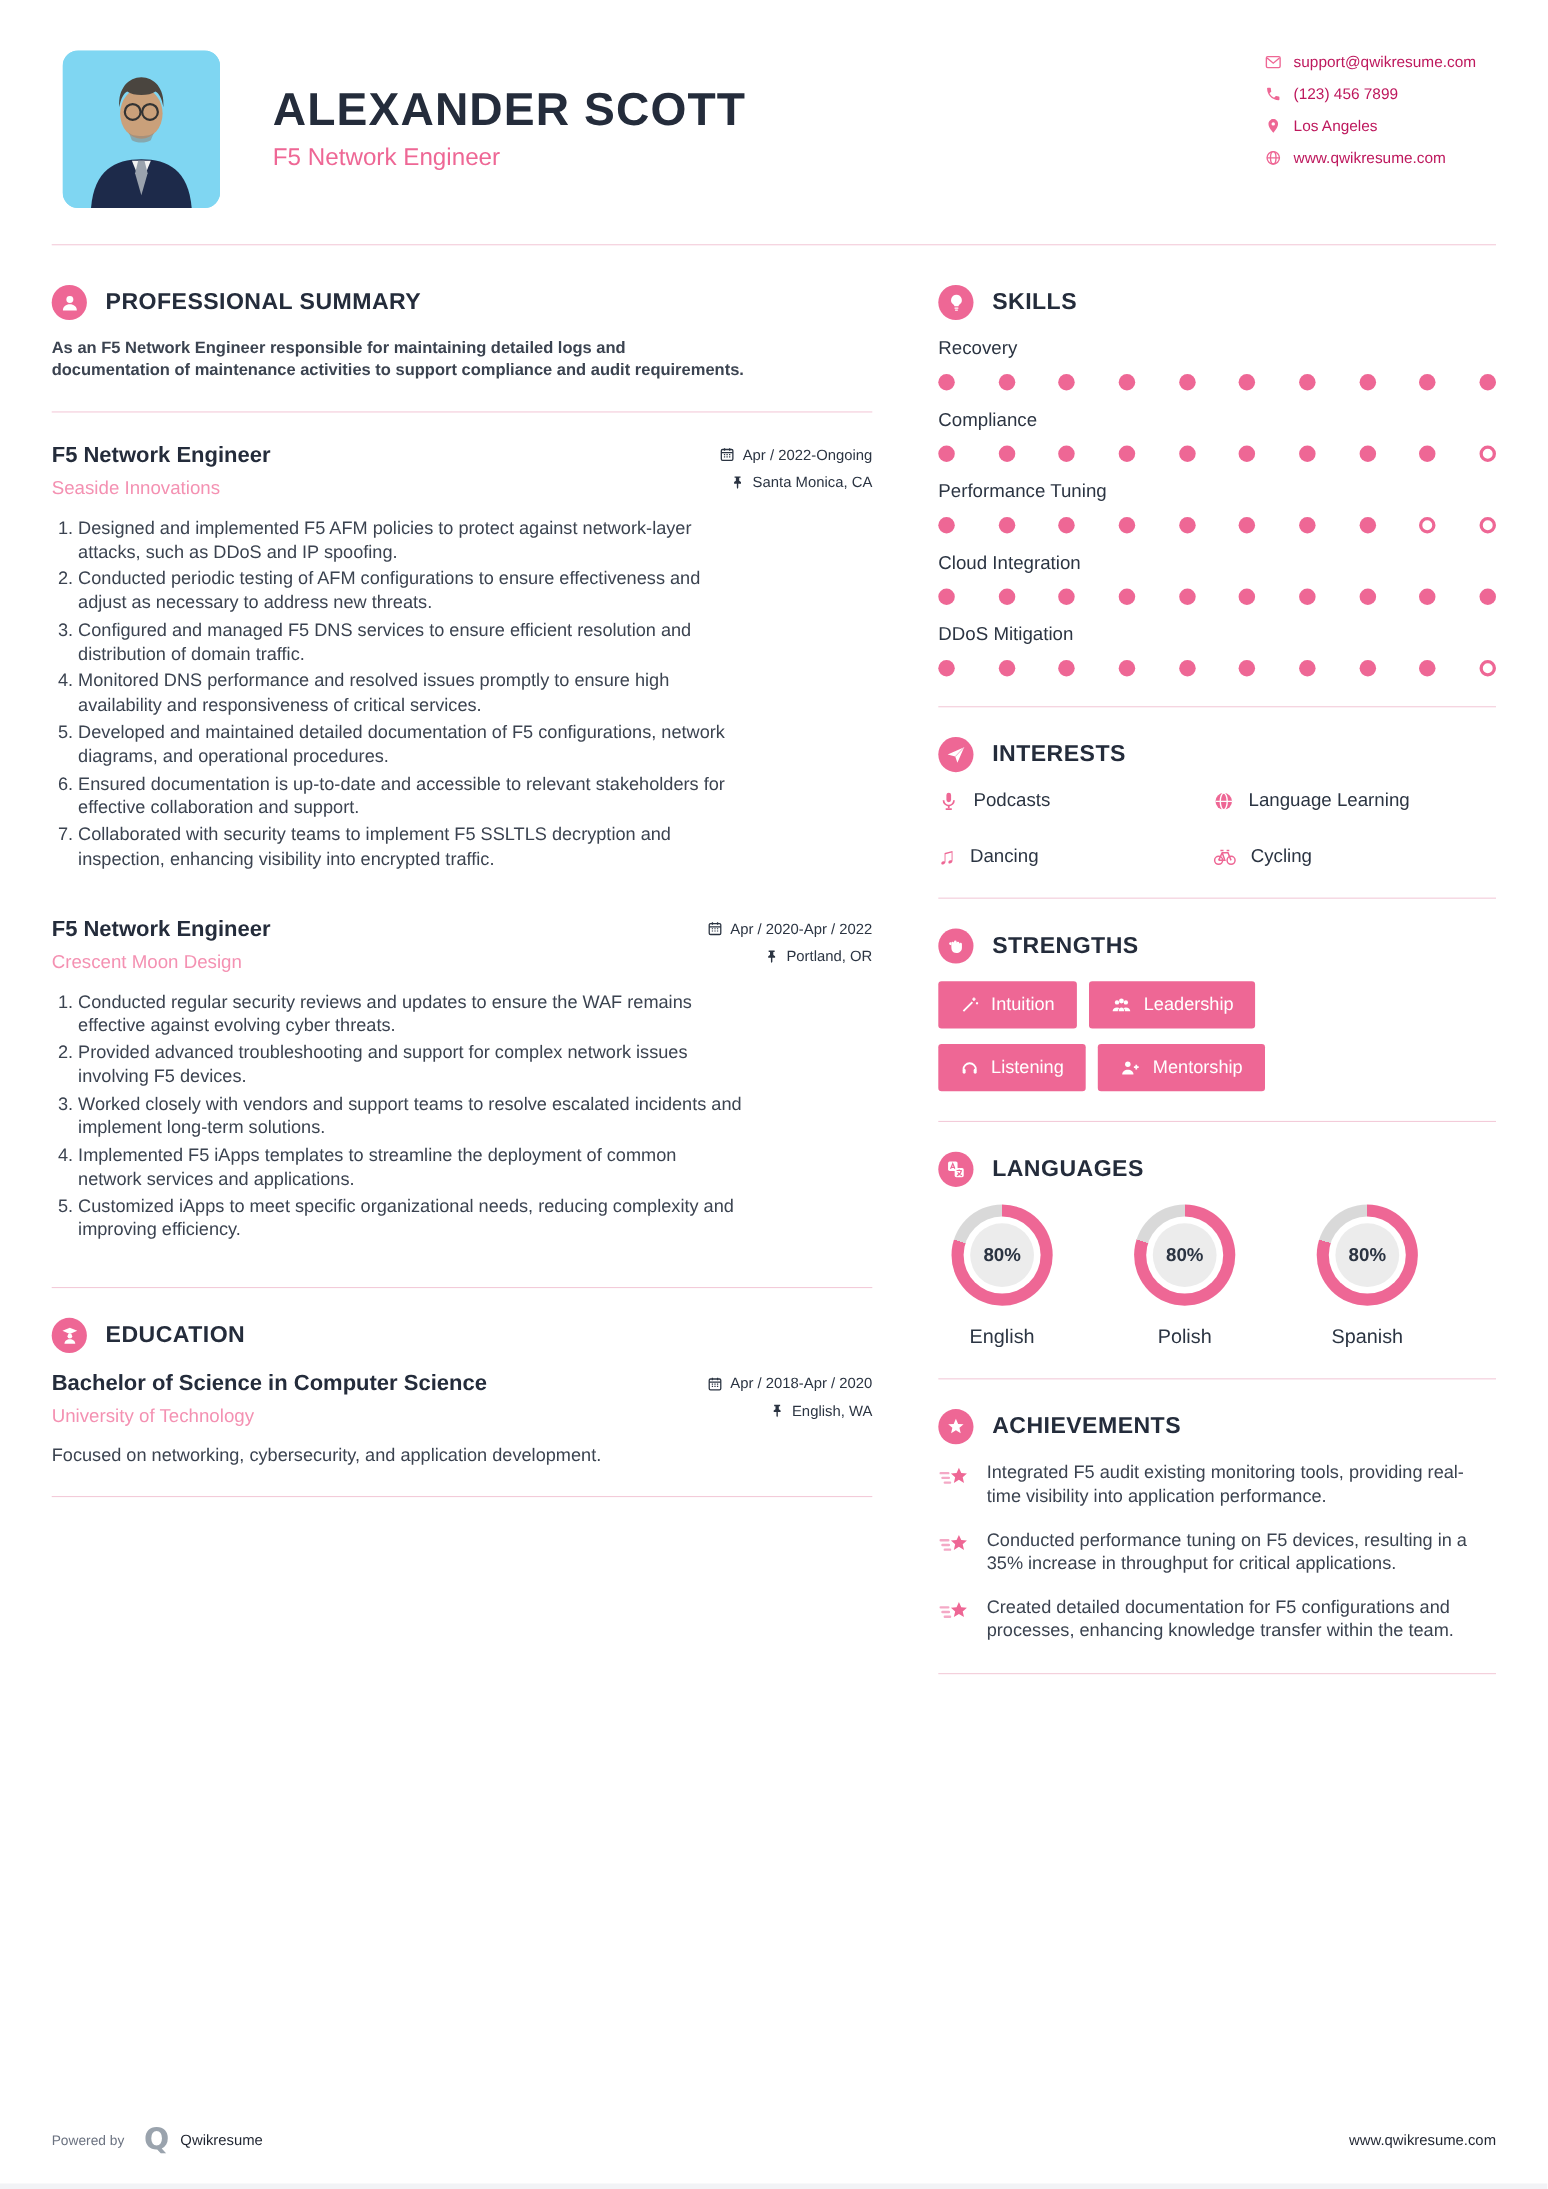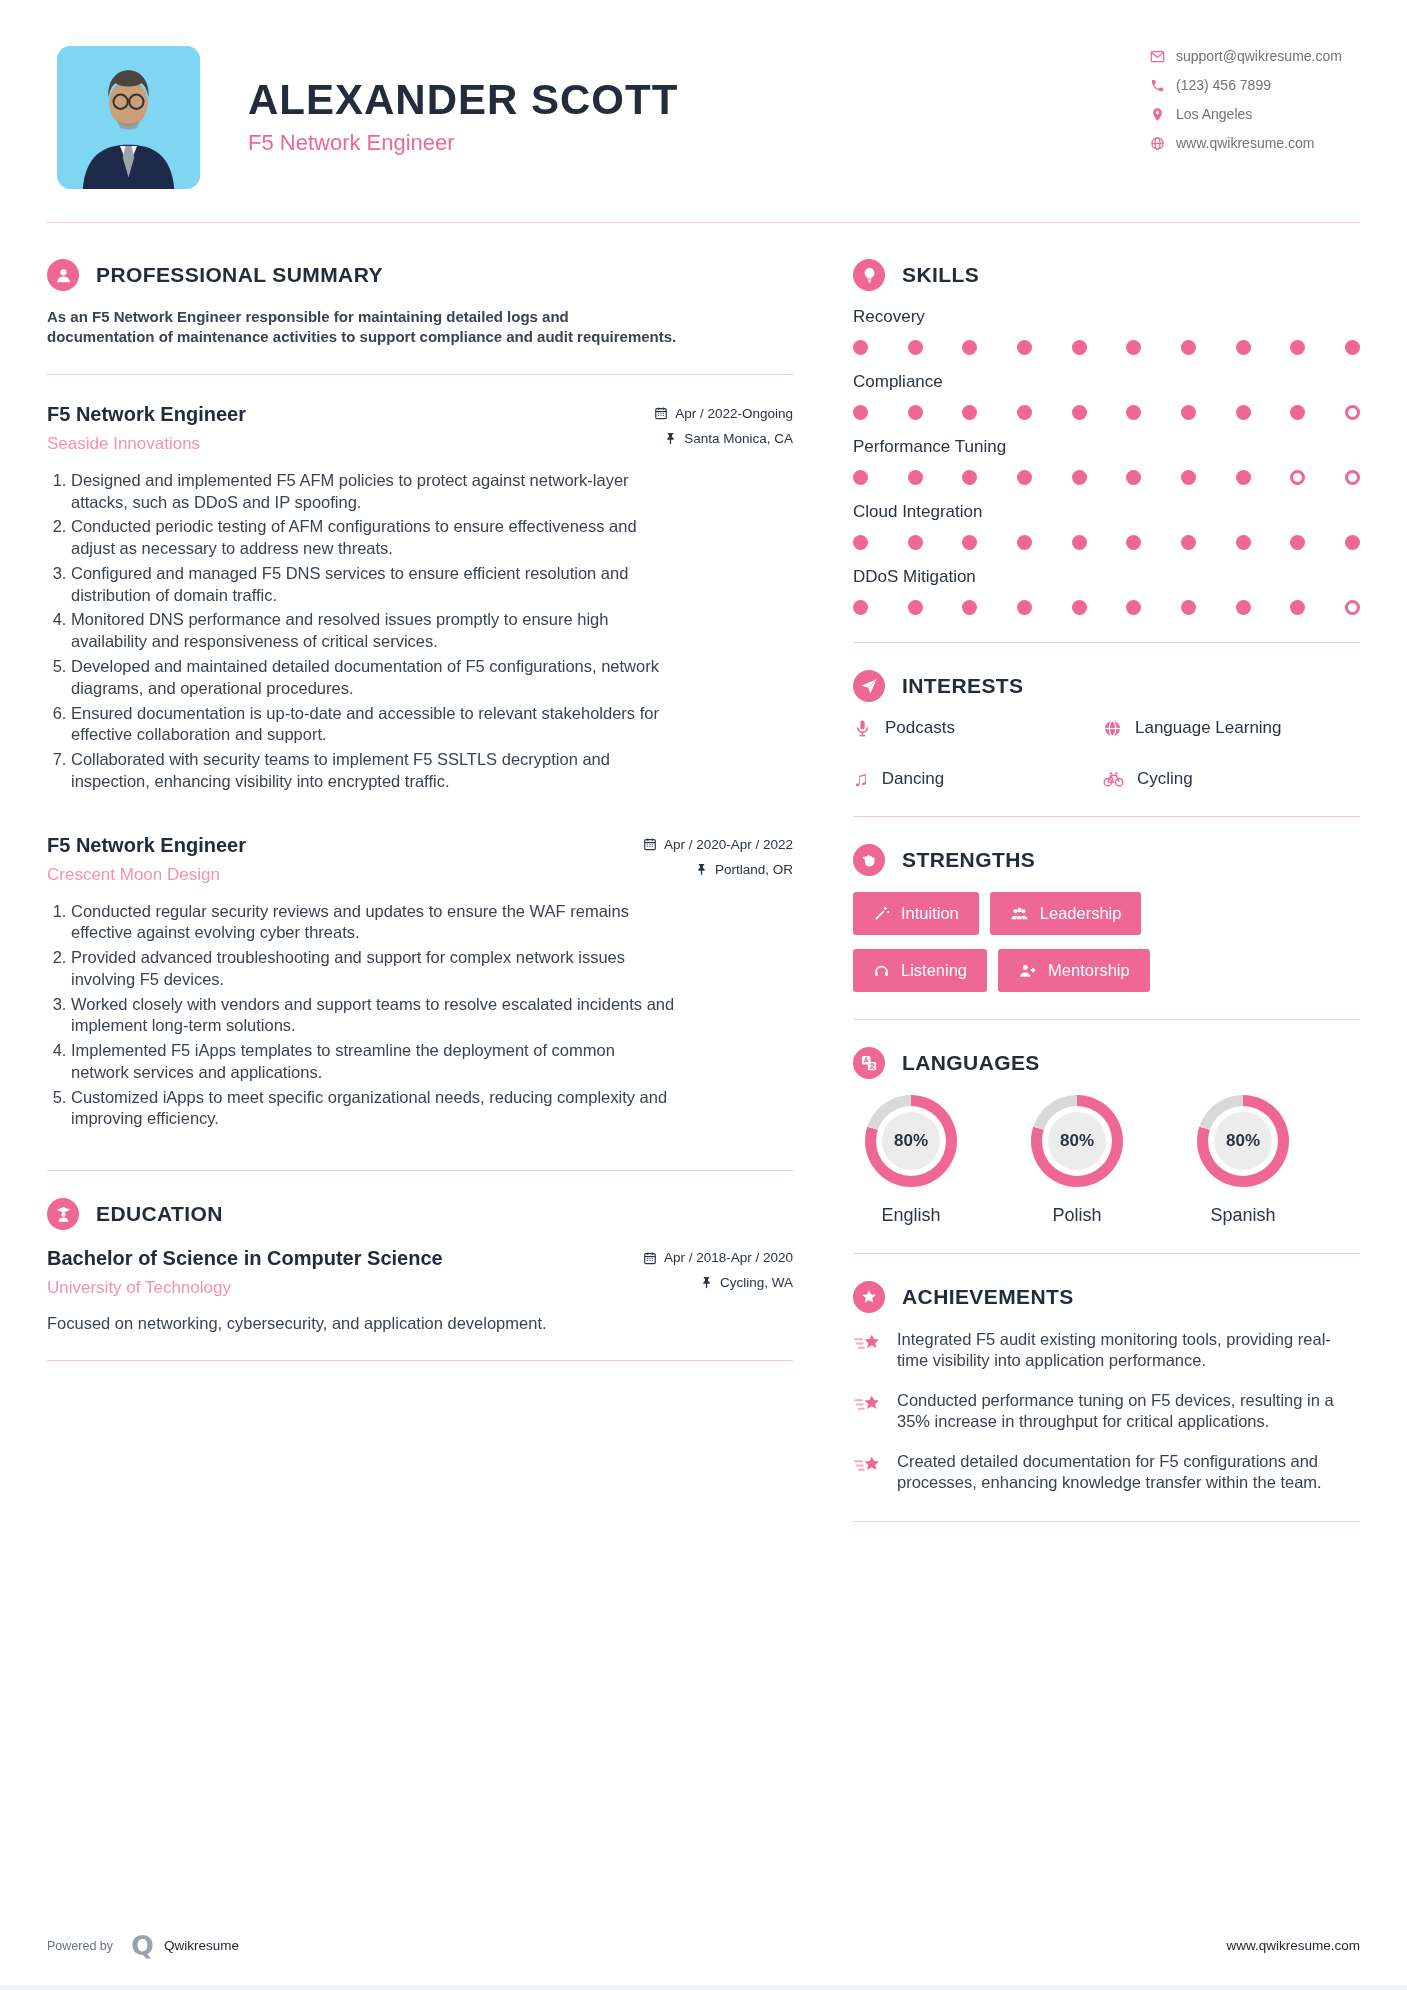--- a/index.html
+++ b/index.html
@@ -18,21 +18,21 @@
   .page{width:1407px;height:1990px;margin:0 auto;background:#fff;display:flex;flex-direction:column;overflow:hidden;position:relative;}
 
   
   .header{display:flex;align-items:flex-start;padding:46px 47px 0 57px;}
   .photo{width:143px;height:143px;border-radius:14px;background:var(--photo-bg);overflow:hidden;flex:0 0 143px;}
   .photo svg{display:block;width:100%;height:100%;}
   .header-main{margin-left:48px;padding-top:32px;flex:1;}
   .name{font-size:42px;font-weight:bold;letter-spacing:1px;color:var(--heading);line-height:1.05;}
   .job-title-header{font-size:22px;color:var(--accent);margin-top:8px;}
   .contact{padding-top:2px;display:flex;flex-direction:column;gap:13px;min-width:210px;}
-  .contact-row{display:flex;align-items:center;gap:11px;font-size:14px;color:#737373;text-align:right;}
+  .contact-row{display:flex;align-items:center;gap:11px;font-size:14px;color:#be185d;text-align:right;}
   .contact-row svg{flex:0 0 15px;}
   .header-rule{border:none;border-top:1px solid var(--divider);margin:33px 47px 0;}
 
   
   .cols{display:flex;gap:60px;padding:36px 47px 0;flex:1 0 auto;align-items:flex-start;}
   .col-left{flex:0 0 746px;}
   .col-right{flex:1;min-width:0;}
 
   .section-heading{display:flex;align-items:center;gap:17px;margin-bottom:16px;}
   .icon-circle{width:32px;height:32px;border-radius:50%;background:var(--accent);display:flex;align-items:center;justify-content:center;flex:0 0 32px;}
@@ -264,21 +264,21 @@
                     <line x1="8" y1="2.5" x2="8" y2="6.5" stroke="#2b3442" stroke-width="2"></line>
                     <line x1="16" y1="2.5" x2="16" y2="6.5" stroke="#2b3442" stroke-width="2"></line>
                     <path d="M7 12.5h2M11 12.5h2M15 12.5h2M7 16h2M11 16h2M15 16h2" stroke="#2b3442" stroke-width="1.6"></path>
                   </svg>
                 <span>Apr / 2018-Apr / 2020</span>
               </div>
               <div class="meta-row">
                 <svg width="13" height="13" viewBox="0 0 24 24">
                     <path d="M7 2h10v2.4h-2.2v5l3 2.2v2.6h-4.6v6.6L12 23l-1.2-2.2v-6.6H6.2v-2.6l3-2.2v-5H7z" fill="#2b3442"></path>
                   </svg>
-                <span>Cycling, WA</span>
+                <span>English, WA</span>
               </div>
             </div>
           </div>
           <p class="edu-note">Focused on networking, cybersecurity, and application development.</p>
         </div>
       </div>
       <hr class="divider">
     </div>
 
     <div class="col-right">

